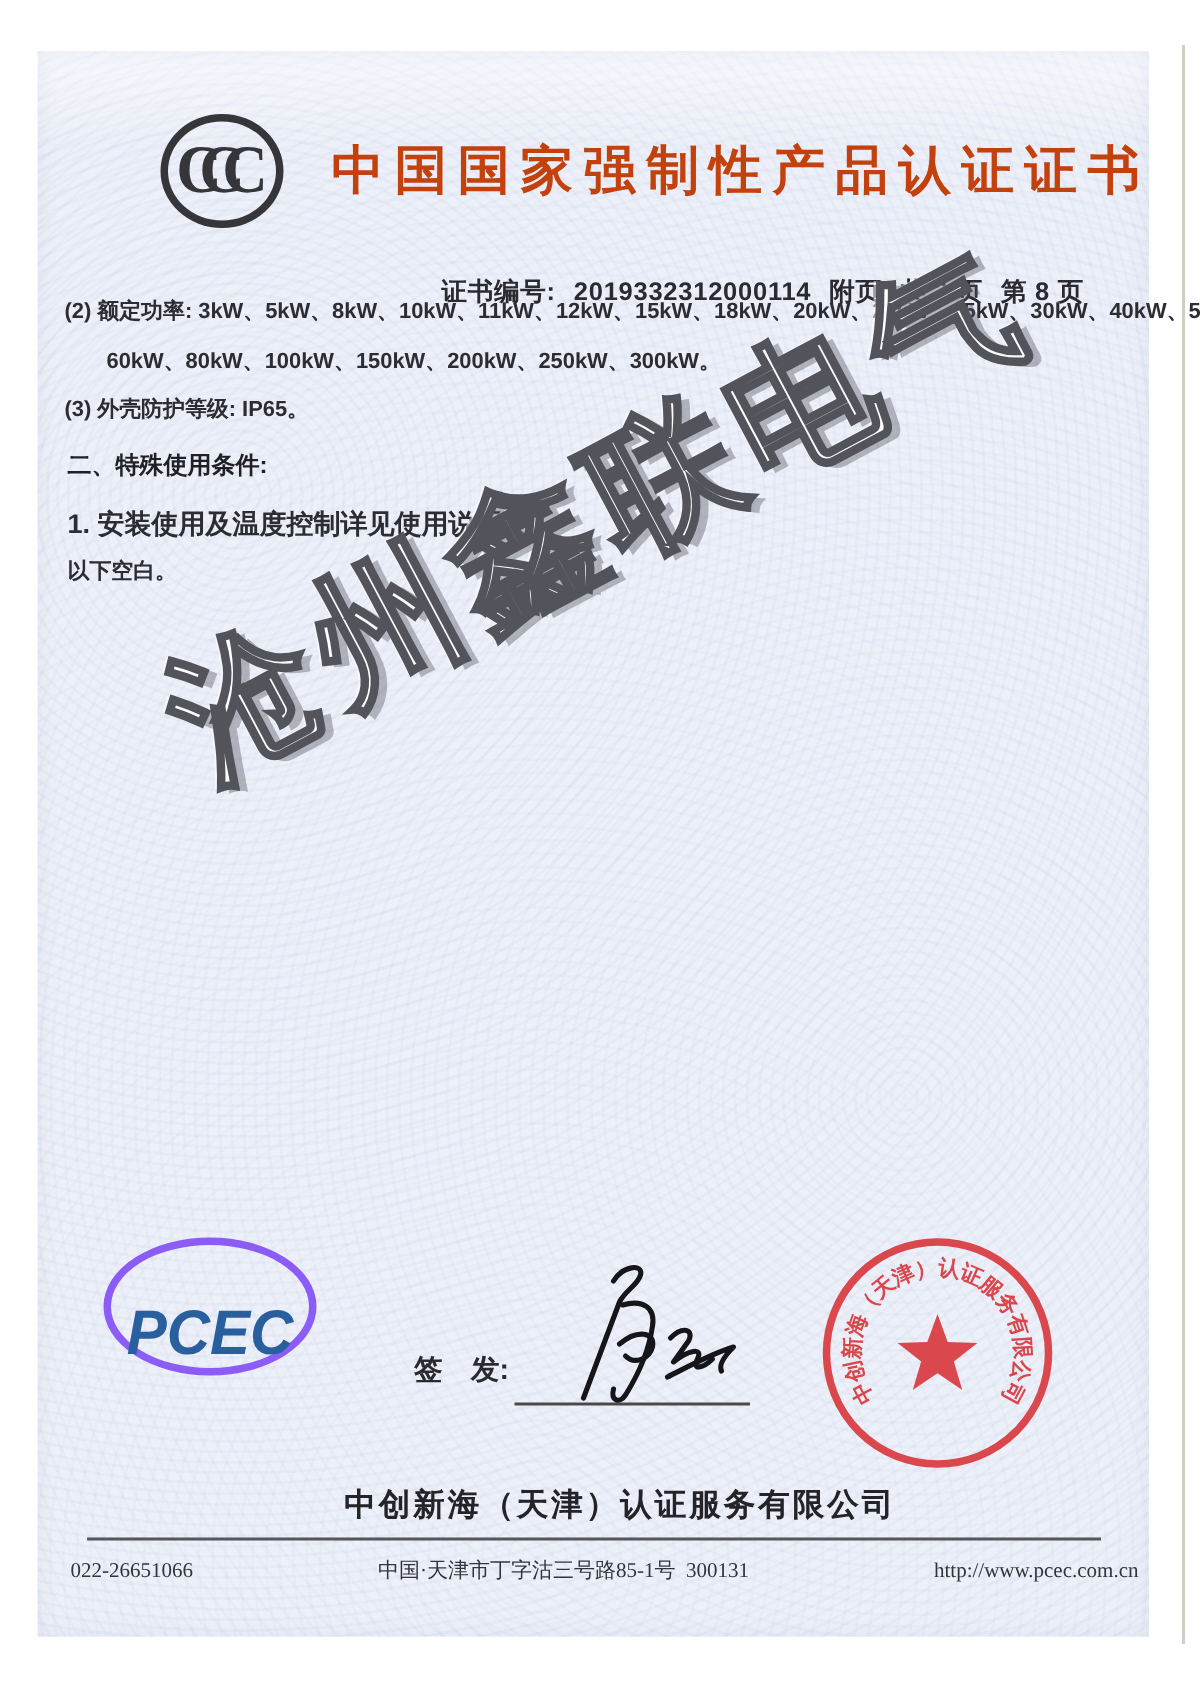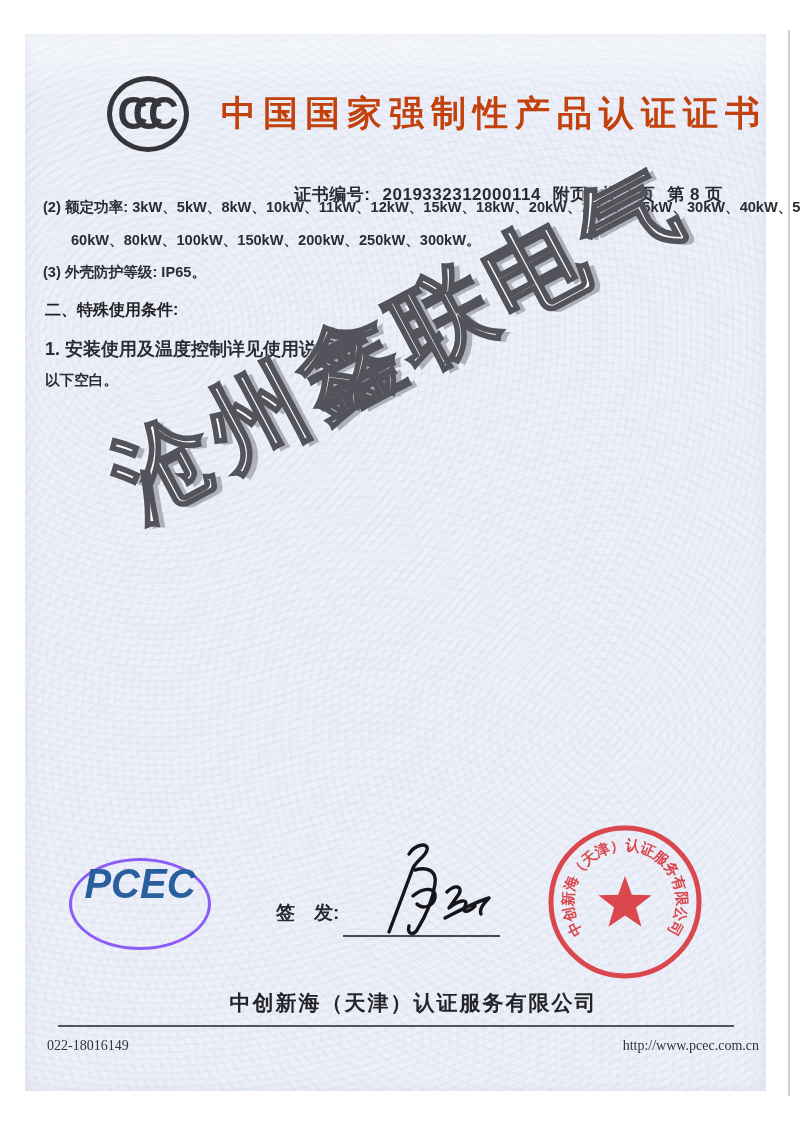--- a/index.html
+++ b/index.html
@@ -27,21 +27,21 @@
   .scan-edge-line {
     position: absolute; left: 788px; top: 30px;
     width: 2px; height: 1066px;
     background: #cfcfc6;
   }
   
   .ccc-logo {
     position: absolute; left: 82px; top: 42px;
     width: 82px; height: 76px;
     border: 5px solid #35353a; border-radius: 50%;
-    display: flex; align-items: center; justify-content: center;
+    display: flex; align-items: center; justify-content: center; font-family: Liberation Serif, serif;
   }
   .ccc-text {
     font-weight: 800; font-size: 42px; color: #35353a;
     letter-spacing: -15px; padding-right: 15px;
     transform: scaleY(1.08); line-height: 1;
   }
   
   .title {
     position: absolute; left: 196px; top: 56px; width: 530px;
     font-size: 35px; font-weight: 700; letter-spacing: 7px;
@@ -71,24 +71,24 @@
     transform: rotate(-28deg);
     display: flex; align-items: center; justify-content: center;
     font-size: 97px; font-weight: 800; letter-spacing: 8px;
     color: rgba(255,255,255,0.92);
     -webkit-text-stroke: 2.6px #53535b;
     text-shadow: 5px 5px 0 rgba(80,80,90,0.38), -2px -2px 0 rgba(255,255,255,0.55);
     white-space: nowrap; pointer-events: none;
   }
   
   .pcec-logo {
-    position: absolute; left: 44px; top: 824px;
+    position: absolute; left: 44px; top: 791px;
     width: 142px; height: 92px;
-    border: 3px solid #8b5cf6; border-radius: 50%;
-    display: flex; align-items: flex-start; justify-content: center;
+    border: 5px solid #8b5cf6; border-radius: 50%;
+    display: flex; align-items: flex-end; justify-content: center;
   }
   .pcec-text {
     font-size: 40px; font-weight: 800; font-style: italic;
     color: #2a5f9e; letter-spacing: 0px; transform: scaleY(1.05);
   }
   .sign-label {
     position: absolute; left: 232px; top: 866px;
     font-size: 19px; font-weight: 700; color: #2a2a30; white-space: pre; margin-left: 19px;
   }
   .sign-underline {
@@ -181,18 +181,19 @@
           <text x="80" y="28" text-anchor="middle" transform="rotate(86.63 80 80)" class="stamp-char">限</text>
           <text x="80" y="28" text-anchor="middle" transform="rotate(102.38 80 80)" class="stamp-char">公</text>
           <text x="80" y="28" text-anchor="middle" transform="rotate(118.13 80 80)" class="stamp-char">司</text>
         </g>
     </svg>
 
     <div class="company-name">中创新海（天津）认证服务有限公司</div>
     <div class="footer-hr"></div>
 
     <div class="footer-row">
-      <span>022-18016149</span>
+      <span>022-26651066</span>
+      <span>中国·天津市丁字沽三号路85-1号  300131</span>
       <span>http://www.pcec.com.cn</span>
     </div>
 
   </div>
 </div>
 
 </body></html>

